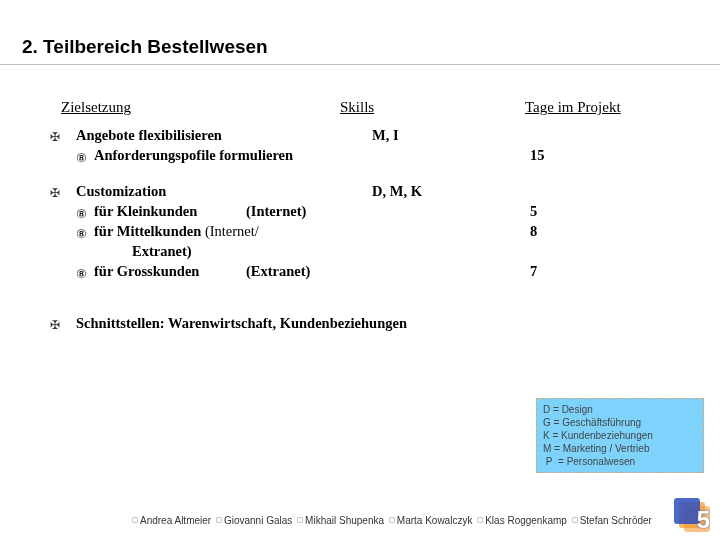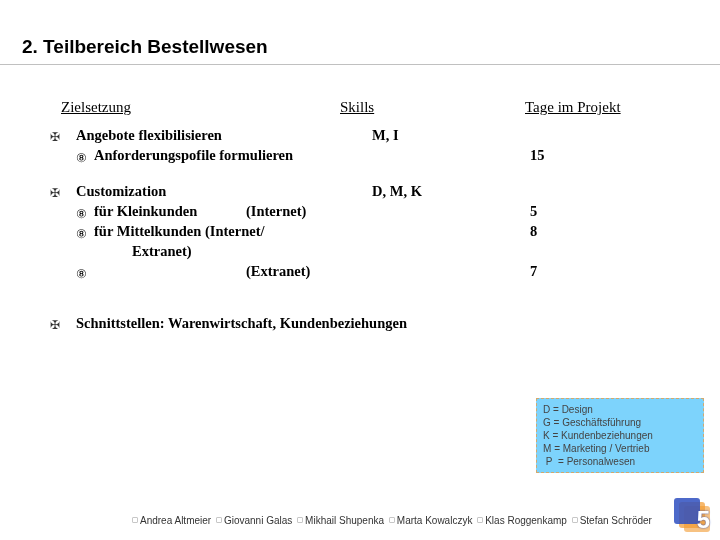--- a/index.html
+++ b/index.html
@@ -57,21 +57,21 @@
   .txt.sub  { left: 44px; font-weight: bold; }
   .txt.sub2 { left: 82px; font-weight: bold; }
   .txt.skills { left: 290px; font-weight: bold; margin-left: 32px; }
   .txt.days { left: 480px; font-weight: bold; }
   .bullet {
     position: absolute;
     left: 26px;
     top: 3px;
     font-size: 12px;
   }
-  .parensrc { font-weight: bold; }
+  .parensrc { font-weight: normal; }
   .spacer { height: 16px; }
   .legend {
     position: absolute;
     right: 16px;
     top: 398px;
     width: 168px;
     border: 1px dashed #d2a96e;
     padding: 4px 6px 4px 6px;
     font-family: Arial, Helvetica, sans-serif;
     font-size: 10px;
@@ -163,20 +163,21 @@
   <div class="row">
     <span class="bullet">⑧</span>
     <span class="txt sub"><span>für Mittelkunden</span> <span class="parensrc">(Internet/</span></span>
     <span class="txt days">8</span>
   </div>
   <div class="row">
     <span class="txt sub2">Extranet)</span>
   </div>
   <div class="row">
     <span class="bullet">⑧</span>
+    <span class="txt sub">für Grosskunden</span>
     <span class="txt" style="left:196px;font-weight:bold">(Extranet)</span>
     <span class="txt days">7</span>
   </div>
 
   <div class="spacer"></div>
   <div class="spacer"></div>
 
   <div class="row">
     <span class="cross">✠</span>
     <span class="txt main">Schnittstellen: Warenwirtschaft, Kundenbeziehungen</span>

